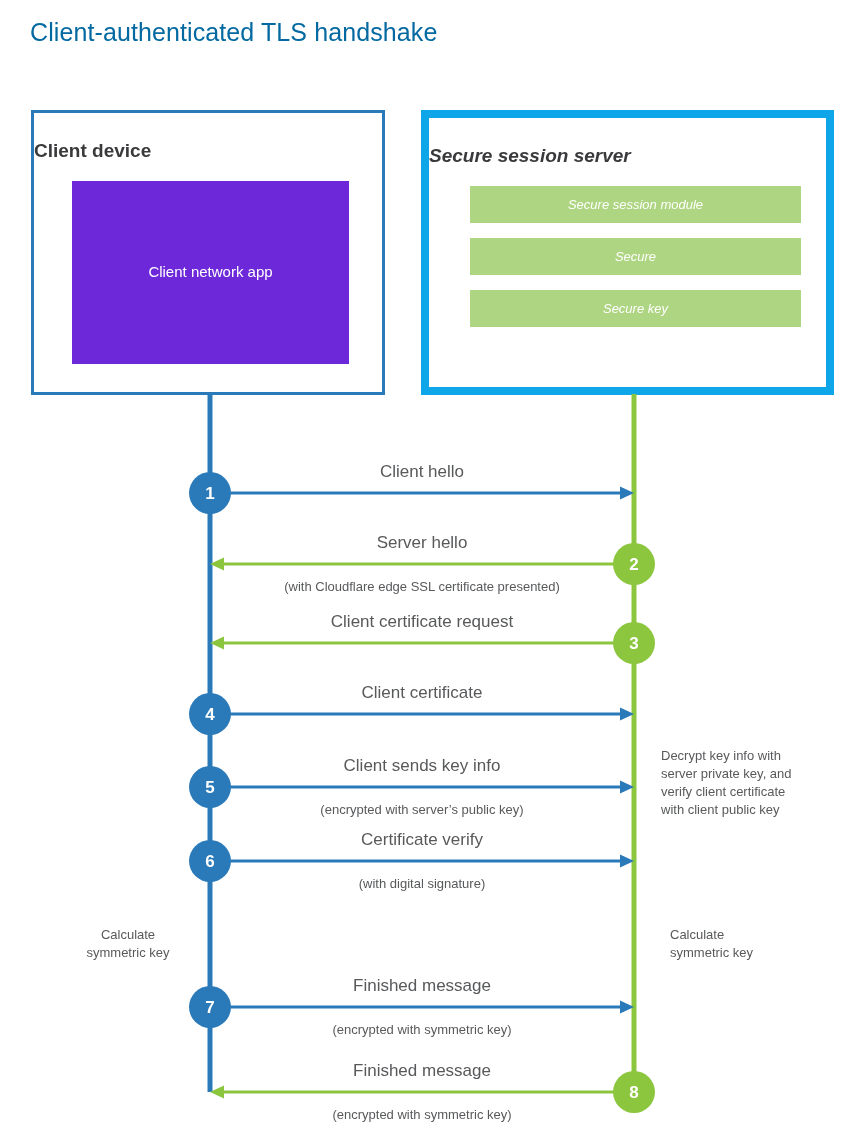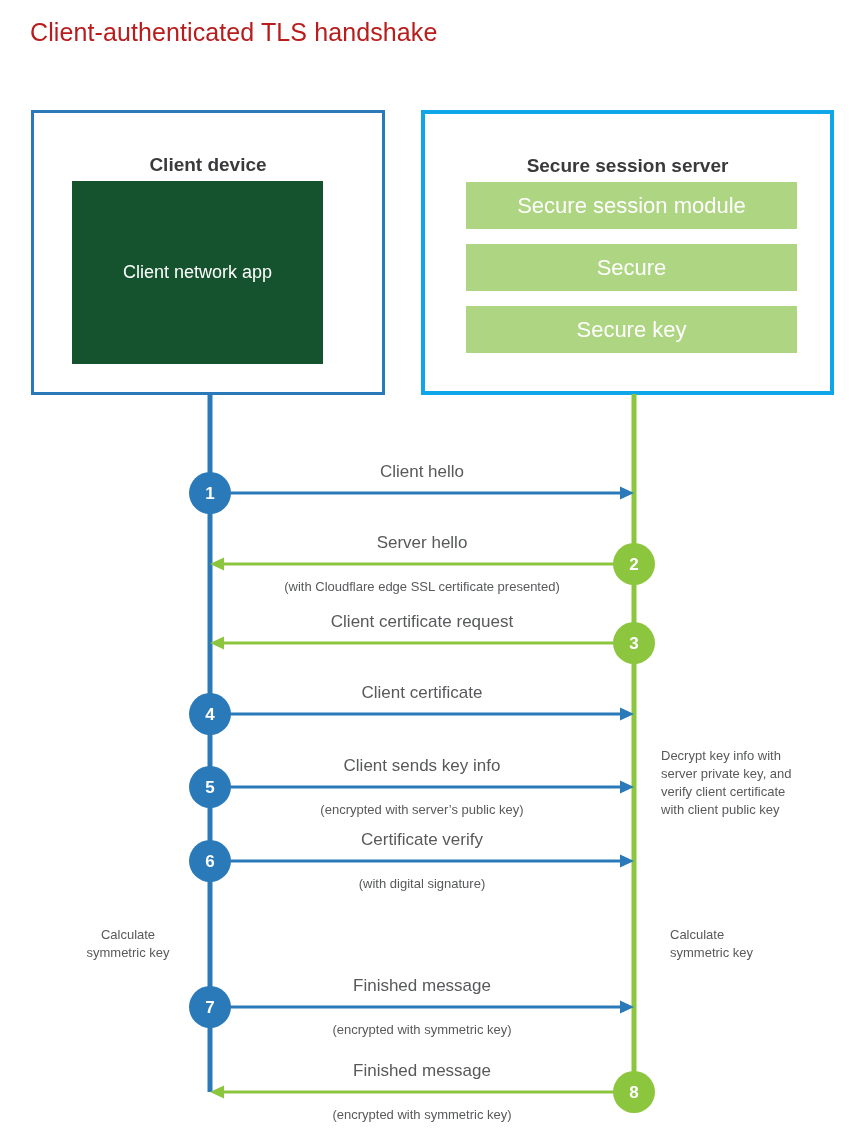--- a/index.html
+++ b/index.html
@@ -19,21 +19,21 @@
     position: relative;
     width: 865px;
     height: 1146px;
   }
   .title {
     position: absolute;
     left: 30px;
     top: 18px;
     font-size: 25px;
     font-weight: 400;
-    color: #b91c1c;
+    color: #0369a1;
     letter-spacing: 0.1px;
     white-space: nowrap;
   }
   
   .actor-box {
     position: absolute;
     background: #ffffff;
     box-sizing: border-box;
   }
   .actor-box.client {
@@ -41,58 +41,59 @@
     top: 110px;
     width: 354px;
     height: 285px;
     border: 3px solid #2a7ab9;
   }
   .actor-box.server {
     left: 421px;
     top: 110px;
     width: 413px;
     height: 285px;
-    border: 4px solid #0ea5e9;
+    border: 8px solid #0ea5e9;
+    font-style: italic;
   }
   .actor-title {
     position: absolute;
     left: 0;
     right: 0;
-    top: 41px;
-    text-align: center;
+    top: 27px;
+    text-align: left;
     font-size: 19px;
     font-weight: bold;
     color: #3a3a3c;
   }
   .client-app {
     position: absolute;
     left: 38px;
     top: 68px;
-    width: 251px;
+    width: 277px;
     height: 183px;
-    background: #14532d;
+    background: #6d28d9;
     color: #ffffff;
-    font-size: 18px;
+    font-size: 15px;
     display: flex;
     align-items: center;
     justify-content: center;
     text-align: center;
     line-height: 1.35;
   }
   .server-bars {
     position: absolute;
     left: 41px;
     top: 68px;
     width: 331px;
   }
   .server-bar {
-    height: 47px;
+    height: 37px;
     background: #aed581;
     color: #ffffff;
-    font-size: 22px;
+    font-size: 13px;
     display: flex;
     align-items: center;
     justify-content: center;
     margin-bottom: 15px;
   }
   
   svg.seq {
     position: absolute;
     left: 0;
     top: 0;

